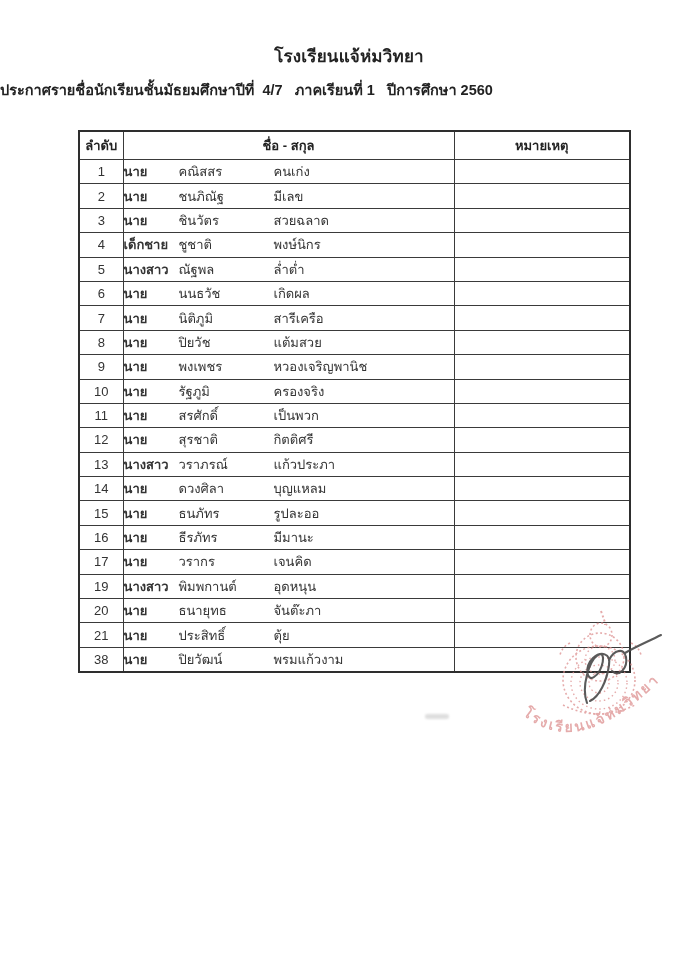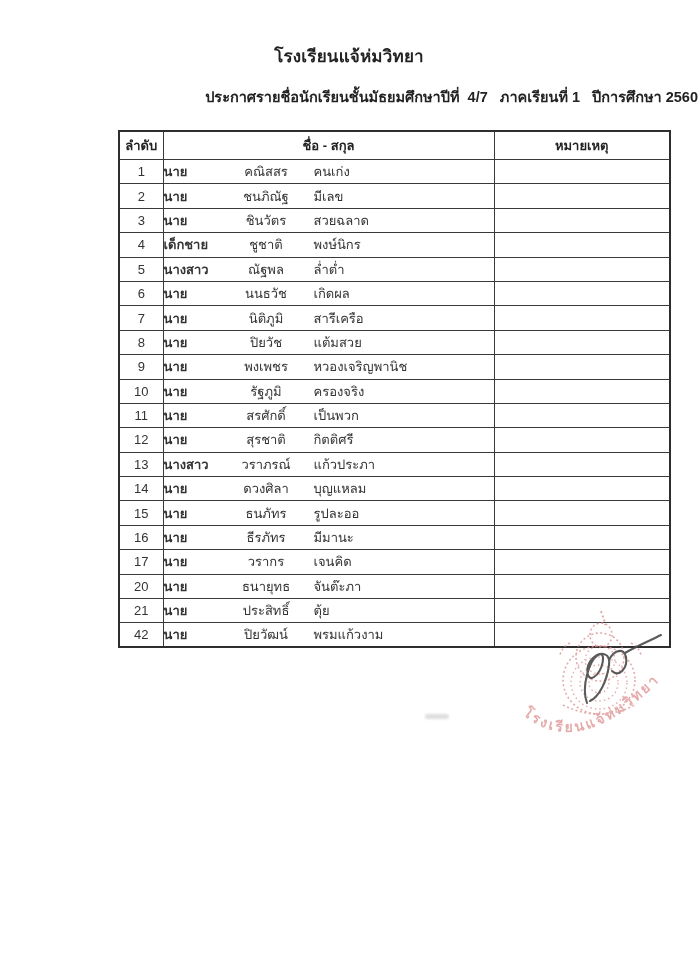--- a/index.html
+++ b/index.html
@@ -9,46 +9,45 @@
     font-family:"Liberation Sans","DejaVu Sans",sans-serif;
     color:#2b2b2b;
   }
   .doc-title{
     position:absolute;top:42px;left:0;width:698px;
     text-align:center;font-size:17px;font-weight:bold;color:#222;
     letter-spacing:.2px;
   }
   .doc-subtitle{
     position:absolute;top:78px;left:0;width:698px;
-    text-align:right;font-size:14.5px;font-weight:bold;color:#222;
+    text-align:left;font-size:14.5px;font-weight:bold;color:#222;
     white-space:pre;
-    margin-top:7px;
   }
   table.roster{
     position:absolute;left:78px;top:130px;width:551px;
     border-collapse:collapse;table-layout:fixed;
     font-size:13px;color:#333;
   }
   table.roster col.c-no{width:44px;}
   table.roster col.c-name{width:331px;}
   table.roster col.c-remark{width:176px;}
   table.roster th,table.roster td{
     border:1px solid #3a3a3a;
     padding:0;overflow:hidden;white-space:nowrap;
   }
-  table.roster{border:2px solid #2e2e2e;margin-left:40px;}
+  table.roster{border:2px solid #2e2e2e;}
   table.roster thead th{
     height:27px;font-size:13px;font-weight:bold;text-align:center;
     color:#222;
   }
   table.roster tbody tr{height:24.4px;}
   td.no-cell{text-align:center;}
   td.name-cell{padding-left:4px;}
   td.name-cell .t{display:inline-block;width:55px;font-weight:bold;}
-  td.name-cell .f{display:inline-block;width:95px;text-align:center;}
+  td.name-cell .f{display:inline-block;width:95px;}
   td.remark-cell{}
   .smudge{
     position:absolute;left:425px;top:714px;width:24px;height:5px;
     background:#c4c4c4;border-radius:2px;filter:blur(1px);opacity:.55;
   }
   .stamp-wrap{
     position:absolute;left:515px;top:605px;width:175px;height:165px;
     pointer-events:none;
   }
 </style>
@@ -202,39 +201,46 @@
 
   <tr>
     <td class="no-cell">17</td>
     <td class="name-cell">
       <span class="t">นาย</span><span class="f">วรากร</span><span class="l">เจนคิด</span>
     </td>
     <td class="remark-cell"></td>
   </tr>
 
 
+  <tr>
+    <td class="no-cell">19</td>
+    <td class="name-cell">
+      <span class="t">นางสาว</span><span class="f">พิมพกานต์</span><span class="l">อุดหนุน</span>
+    </td>
+    <td class="remark-cell"></td>
+  </tr>
 
   <tr>
     <td class="no-cell">20</td>
     <td class="name-cell">
       <span class="t">นาย</span><span class="f">ธนายุทธ</span><span class="l">จันต๊ะภา</span>
     </td>
     <td class="remark-cell"></td>
   </tr>
 
   <tr>
     <td class="no-cell">21</td>
     <td class="name-cell">
       <span class="t">นาย</span><span class="f">ประสิทธิ์</span><span class="l">ตุ้ย</span>
     </td>
     <td class="remark-cell"></td>
   </tr>
 
   <tr>
-    <td class="no-cell">42</td>
+    <td class="no-cell">38</td>
     <td class="name-cell">
       <span class="t">นาย</span><span class="f">ปิยวัฒน์</span><span class="l">พรมแก้วงาม</span>
     </td>
     <td class="remark-cell"></td>
   </tr>
 </tbody>
 </table>
 
 <div class="smudge"></div>
 

